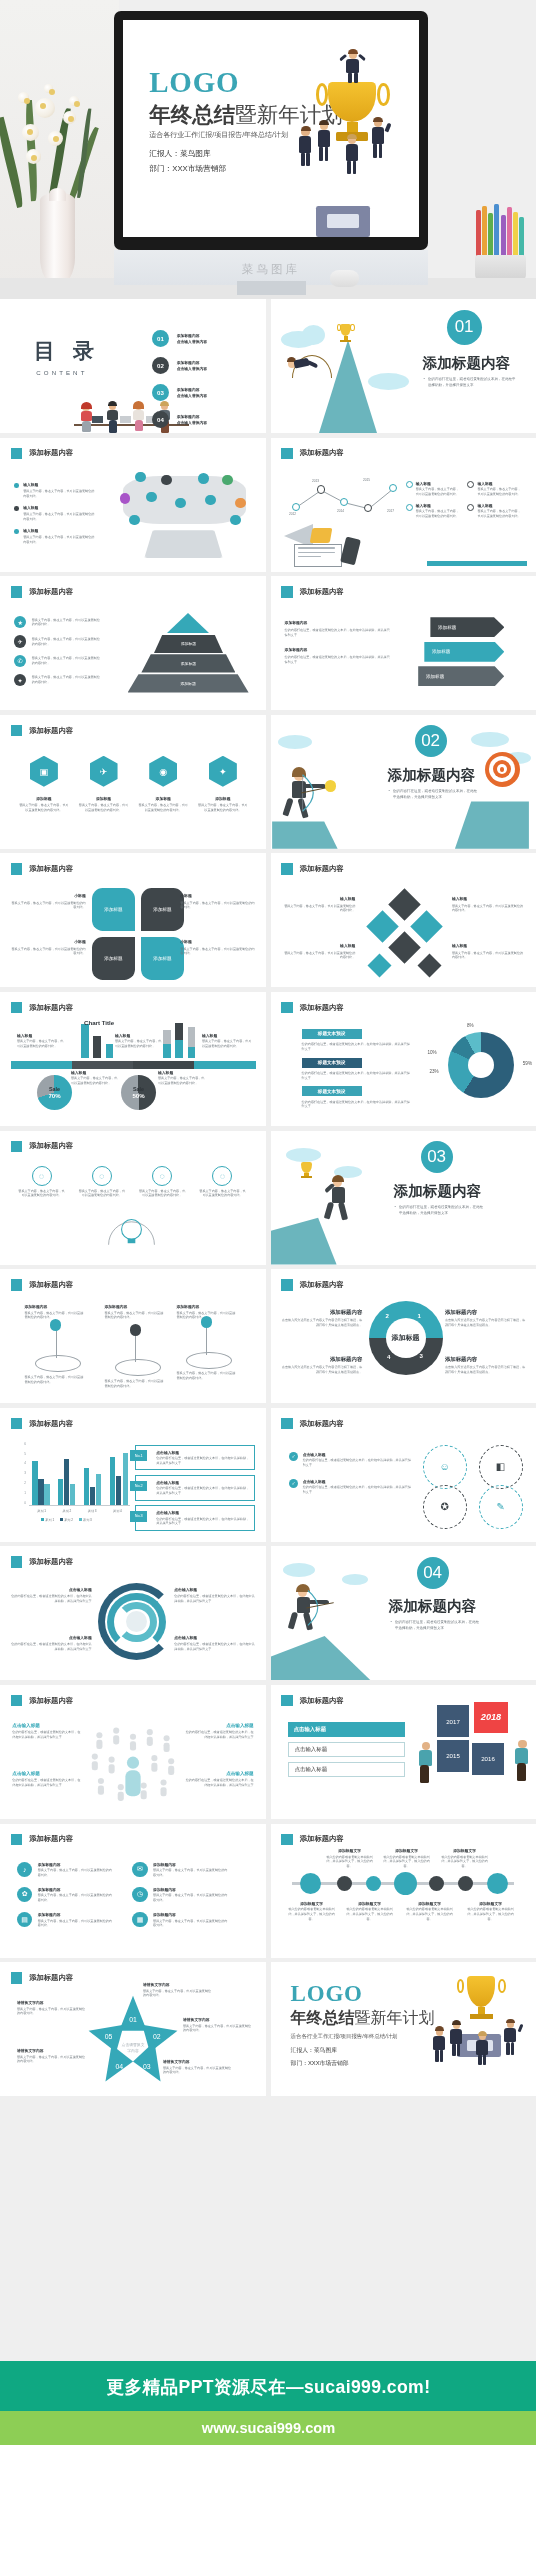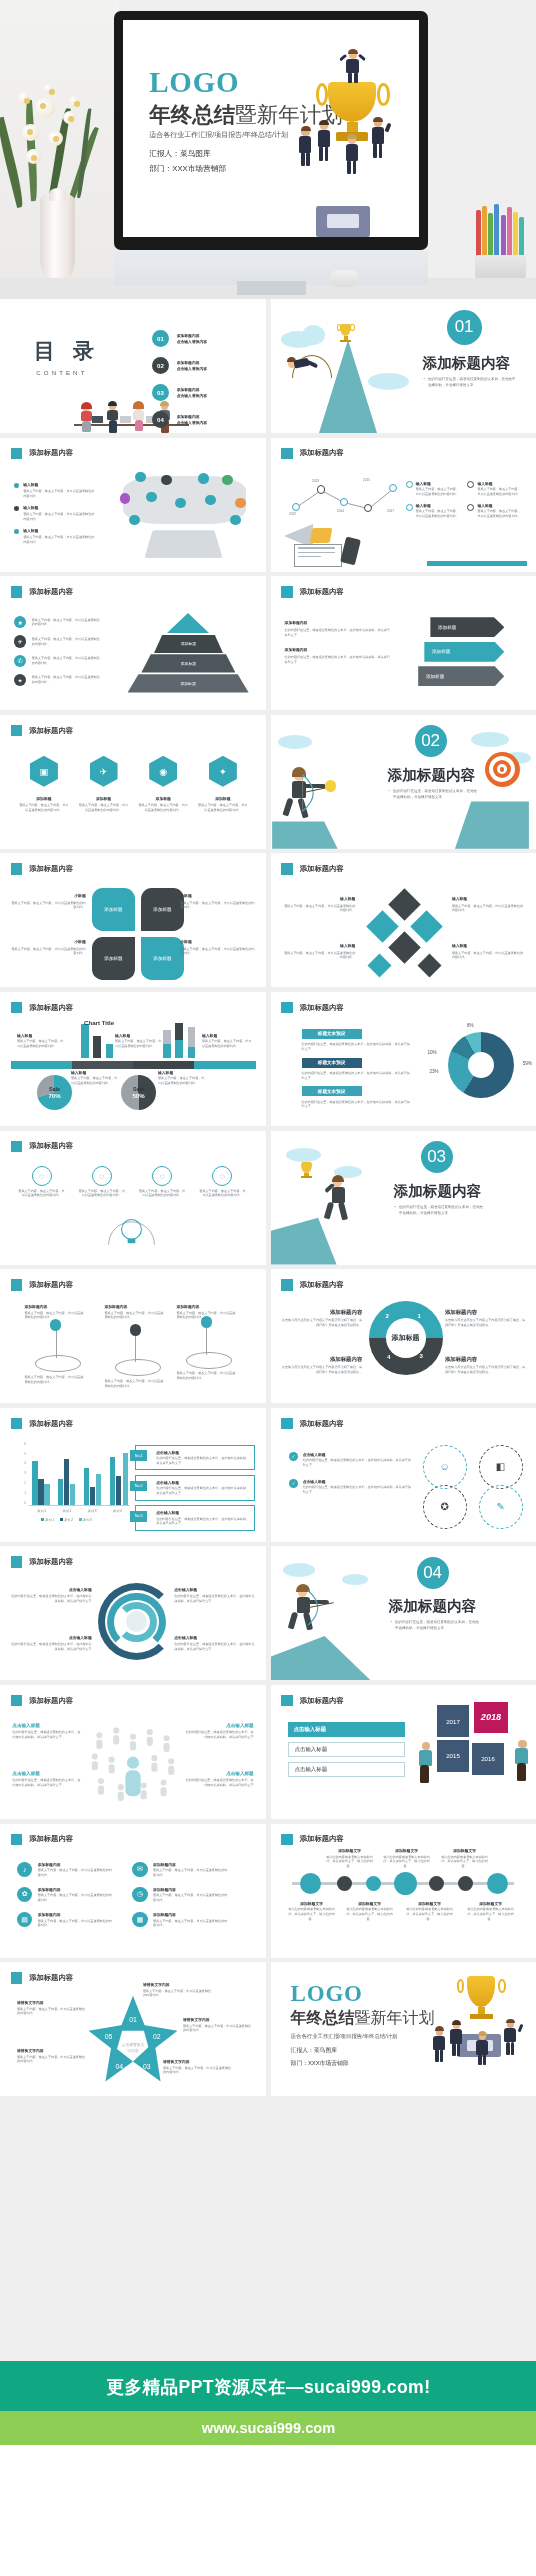--- a/index.html
+++ b/index.html
@@ -177,20 +177,21 @@
             <div class="p-head" style="left:3.1px;top:-1.5px;width:10px;height:5.4px;background:#6e4627;border-radius:4.6px 4.6px 0 0;"></div>
             <div class="p-body" style="left:1.5px;top:8.4px;width:12.3px;height:17px;"></div>
             <div class="p-body" style="right:-3.1px;top:4.6px;width:3.8px;height:9.2px;transform:rotate(22deg);"></div>
             <div class="p-body" style="left:3.1px;top:24.5px;width:3.8px;height:15.3px;"></div>
             <div class="p-body" style="left:8.4px;top:24.5px;width:3.8px;height:15.3px;"></div>
           </div>
         </div>
       </div>
     </div>
     <div class="stand"></div>
+    <div class="stand-txt">菜鸟图库</div>
     <div class="neck"></div>
   </div>
   <div class="mouse"></div>
 </div>
 
 <div class="grid">
 
   <div class="row">
 
     <div class="slide">
@@ -1026,21 +1027,21 @@
           <div class="sl-sq"></div>
           <div class="sl-ht">添加标题内容</div>
         </div>
       <div style="position:absolute;left:17px;top:37px;width:117px;">
         <div style="height:15.3px;background:#35a8b8;color:#fff;font-size:5.4px;display:flex;align-items:center;padding-left:6.1px;font-weight:bold;">点击输入标题</div>
         <div style="height:15.3px;border:0.8px solid #b9d6da;color:#333;font-size:5.4px;display:flex;align-items:center;padding-left:6.1px;margin-top:4.6px;">点击输入标题</div>
         <div style="height:15.3px;border:0.8px solid #b9d6da;color:#333;font-size:5.4px;display:flex;align-items:center;padding-left:6.1px;margin-top:4.6px;">点击输入标题</div>
       </div>
       <div style="position:absolute;right:4.6px;top:17px;width:115px;height:100px;">
         <div style="position:absolute;left:20px;top:3.1px;width:32px;height:32px;background:#3e5875;display:flex;align-items:center;justify-content:center;color:#fff;font-size:6.1px;">2017</div>
-        <div style="position:absolute;left:57px;top:0;width:34px;height:31px;background:#be185d;display:flex;align-items:center;justify-content:center;color:#fff;font-size:9.2px;font-style:italic;font-weight:bold;">2018</div>
+        <div style="position:absolute;left:57px;top:0;width:34px;height:31px;background:#ef4444;display:flex;align-items:center;justify-content:center;color:#fff;font-size:9.2px;font-style:italic;font-weight:bold;">2018</div>
         <div style="position:absolute;left:20px;top:38px;width:32px;height:32px;background:#3e5875;display:flex;align-items:center;justify-content:center;color:#fff;font-size:6.1px;">2015</div>
         <div style="position:absolute;left:55px;top:41px;width:32px;height:32px;background:#3e5875;display:flex;align-items:center;justify-content:center;color:#fff;font-size:6.1px;">2016</div>
         <div class="person" style="left:0;top:40px;width:18.4px;height:44px;">
           <div class="p-head" style="left:4.6px;top:0;width:8.4px;height:8.4px;background:#e2b286;"></div>
           <div class="p-body" style="left:1.5px;top:8.4px;width:13px;height:15.3px;background:#4aa3ad;"></div>
           <div class="p-body" style="left:3.1px;top:23px;width:9.2px;height:18.4px;background:#3b2a1c;"></div>
         </div>
         <div class="person" style="right:0;top:38px;width:18.4px;height:44px;">
           <div class="p-head" style="left:4.6px;top:0;width:8.4px;height:8.4px;background:#e2b286;"></div>
           <div class="p-body" style="left:1.5px;top:8.4px;width:13px;height:15.3px;background:#4aa3ad;"></div>

